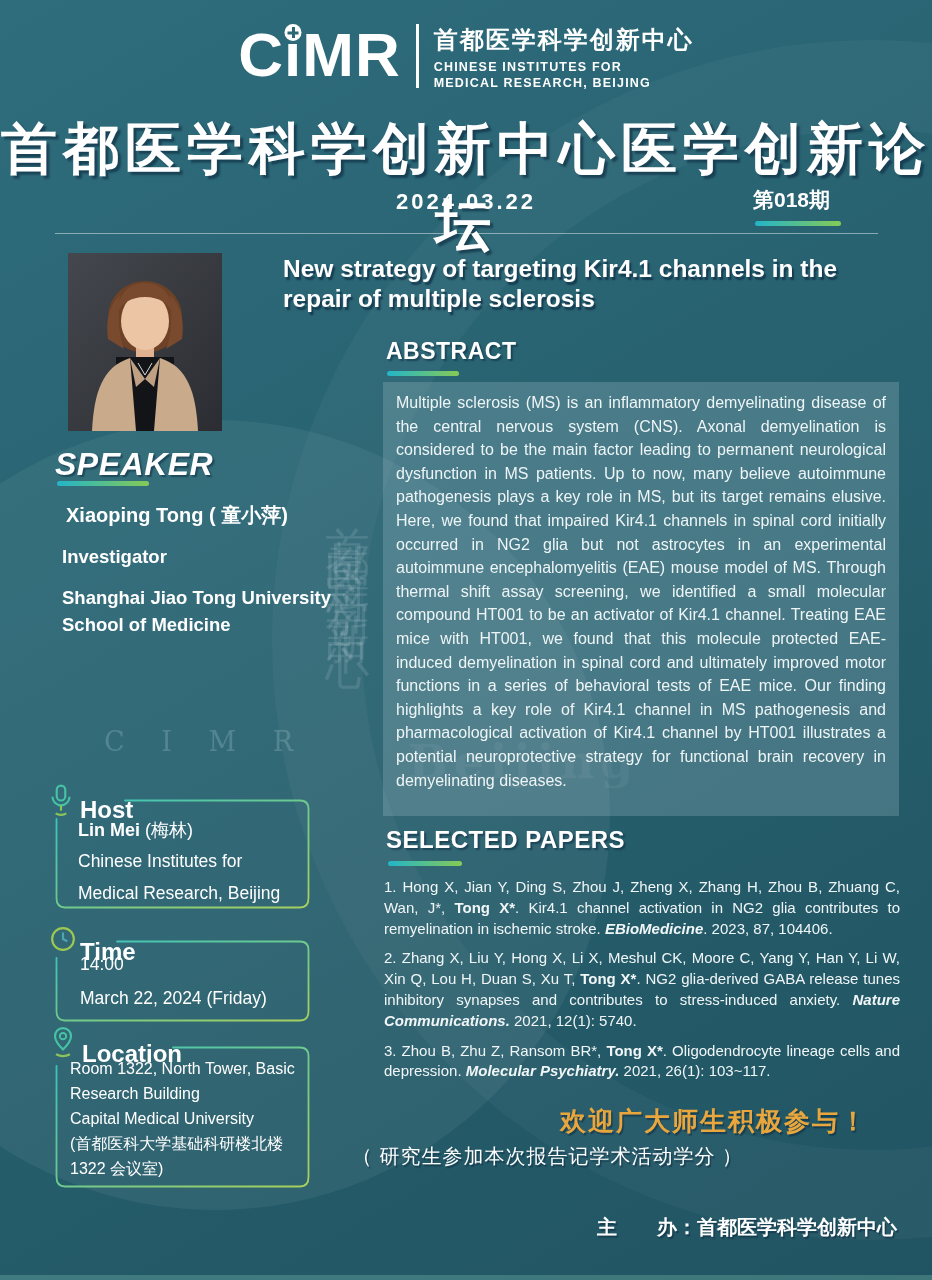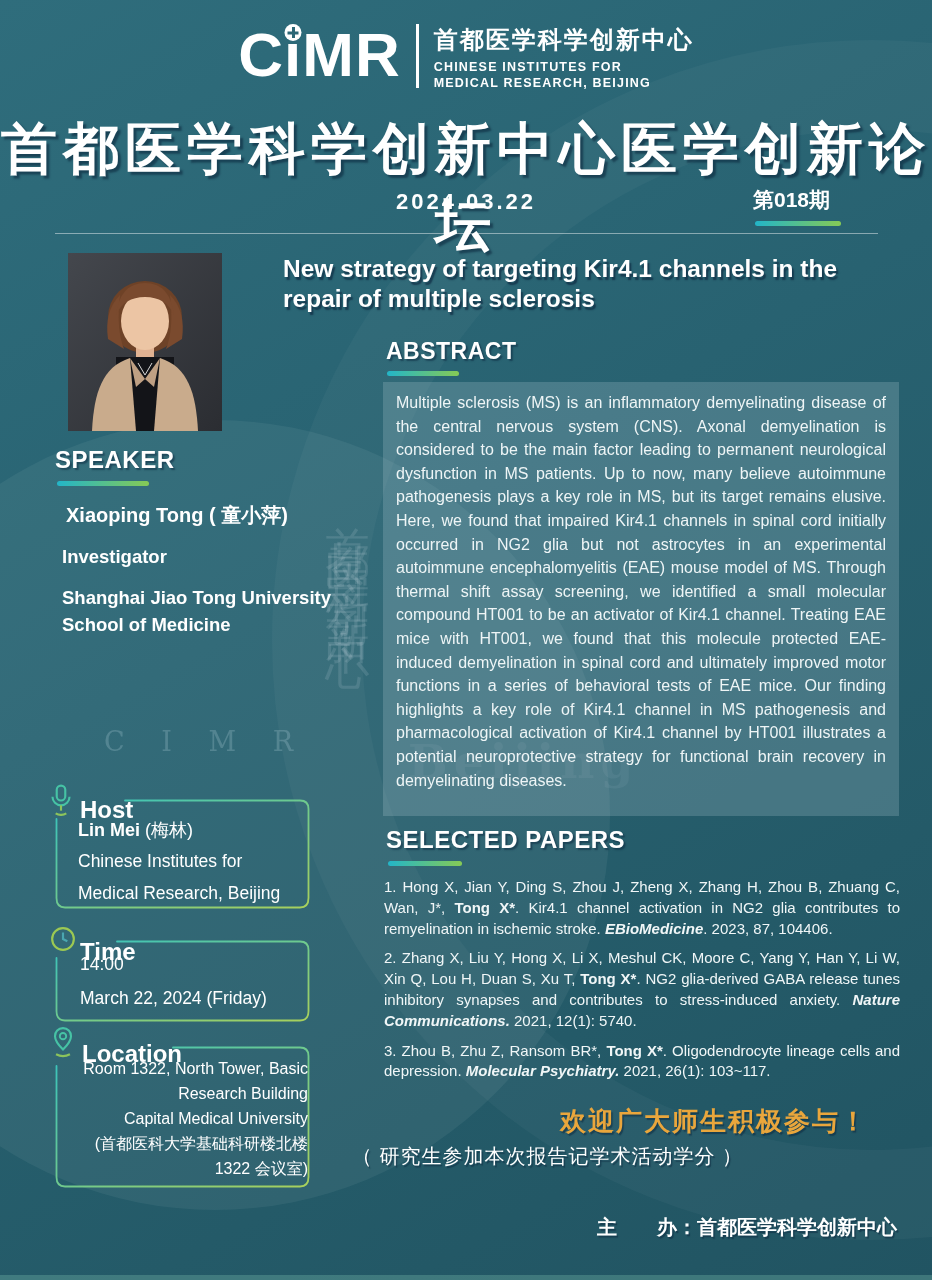--- a/index.html
+++ b/index.html
@@ -45,31 +45,31 @@
   .issue{position:absolute;top:186px;left:753px;font-size:21px;font-weight:bold;z-index:5;}
   .u-line{position:absolute;height:5px;border-radius:3px;z-index:5;
     background:linear-gradient(90deg,#23b5c8,#86ca55);}
   .issue-underline{top:221px;left:755px;width:86px;}
   .header-line{position:absolute;left:55px;top:233px;width:823px;height:1px;
     background:rgba(255,255,255,0.45);z-index:5;}
   
   .photo{position:absolute;left:68px;top:253px;width:154px;height:178px;z-index:5;}
   .sec-heading{position:absolute;font-weight:bold;font-size:23px;letter-spacing:0.5px;z-index:5;
     text-shadow:2px 2px 1.5px rgba(10,35,60,0.5);}
-  .speaker-heading{left:55px;top:446px;font-size:24px;}
+  .speaker-heading{left:55px;top:446px;font-size:32px;font-style:italic;}
   .speaker-underline{left:57px;top:481px;width:92px;}
   .speaker-name{position:absolute;left:66px;top:502px;font-size:20px;font-weight:bold;z-index:5;}
   .speaker-role{position:absolute;left:62px;top:546px;font-size:18.5px;font-weight:bold;z-index:5;}
   .speaker-affil{position:absolute;left:62px;top:584px;width:312px;font-size:18.5px;
     font-weight:bold;line-height:27px;z-index:5;}
   
   .info-icon{position:absolute;z-index:5;}
   .info-title{position:absolute;font-size:24px;font-weight:bold;z-index:5;margin-top:10px;}
   .info-box-svg{position:absolute;z-index:4;}
-  .info-text{position:absolute;z-index:5;text-align:right;}
+  .info-text{position:absolute;z-index:5;}
   .host-icon{left:48px;top:784px;width:26px;height:32px;}
   .host-title{left:80px;top:786px;}
   .host-box{left:55px;top:799px;width:255px;height:110px;}
   .host-name{left:78px;top:818px;font-size:18px;}
   .host-org1{left:78px;top:851px;font-size:17.5px;}
   .host-org2{left:78px;top:883px;font-size:17.5px;}
   .time-icon{left:50px;top:926px;width:26px;height:26px;}
   .time-title{left:80px;top:928px;}
   .time-box{left:55px;top:940px;width:255px;height:82px;}
   .time-line1{left:80px;top:954px;font-size:17.5px;}

